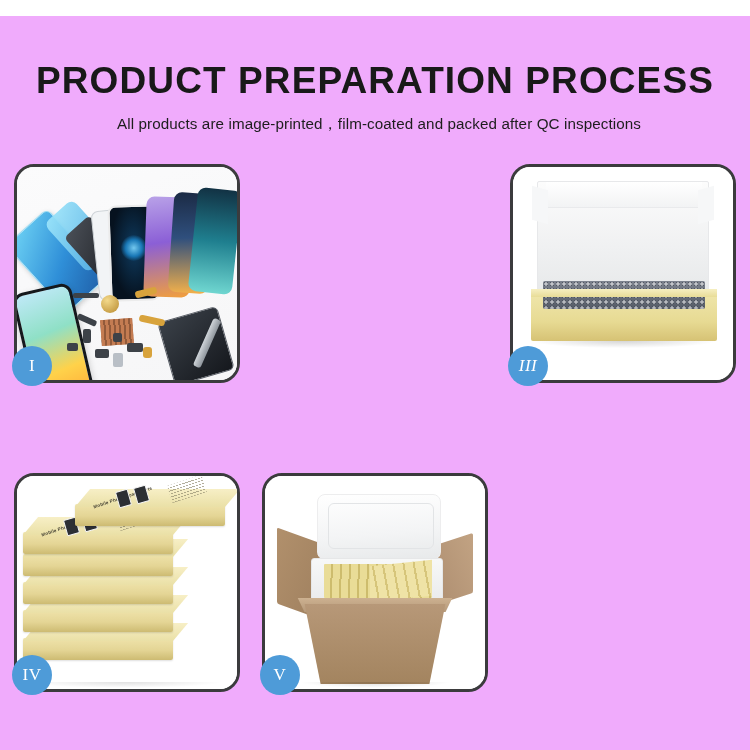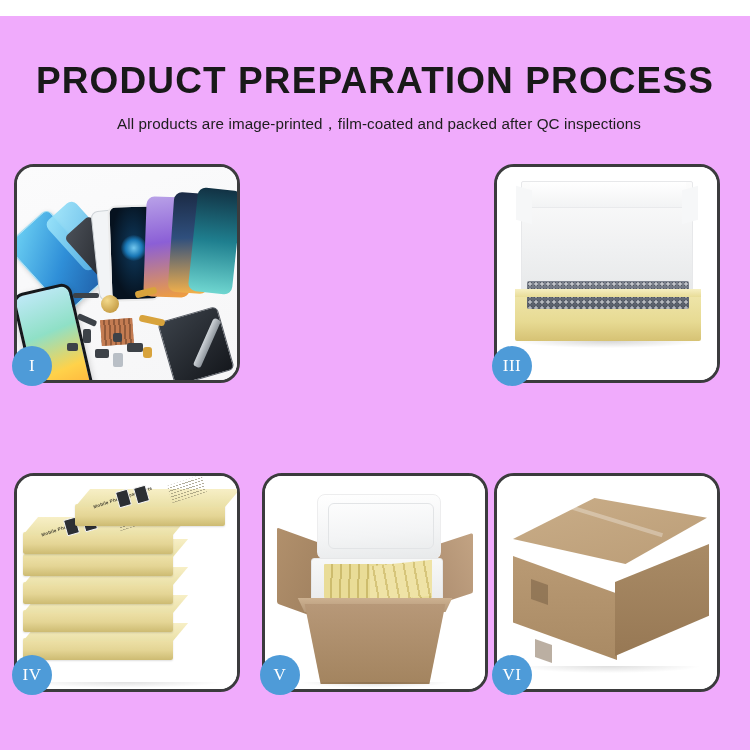--- a/index.html
+++ b/index.html
@@ -28,21 +28,21 @@
   .row { position: relative; height: 219px; }
   .row.row2 { margin-top: 90px; }
 
   .card {
     position: absolute; top: 0; width: 226px; height: 219px;
     border: 3px solid #3b3b3d; border-radius: 20px;
     background: #fdfdfd; overflow: visible;
   }
   .card.c0 { left: 0; }
   .card.c1 { left: 248px; }
-  .card.c2 { left: 480px; }
+  .card.c2 { left: 496px; font-style: italic; }
   .card-inner {
     position: absolute; inset: 0; border-radius: 17px;
     overflow: hidden; background: #fbfbfb;
   }
 
   
   .badge {
     position: absolute; left: -5px; bottom: -6px;
     width: 40px; height: 40px; border-radius: 50%;
     background: #4e9bd8; color: #ffffff;
@@ -416,28 +416,16 @@
             <div class="v-yellow"></div>
             <div class="v-yellow2"></div>
           </div>
           <div class="v-body-top"></div>
           <div class="v-body"></div>
           <div class="p5-shadow"></div>
         </div>
         <div class="badge">V</div>
       </div>
 
-      <div class="card c2">
-        <div class="card-inner p6">
-          <div class="carton-top"></div>
-          <div class="carton-front"></div>
-          <div class="carton-side"></div>
-          <div class="carton-seam"></div>
-          <div class="carton-tapeA"></div>
-          <div class="carton-tapeB"></div>
-          <div class="p6-shadow"></div>
-        </div>
-        <div class="badge">VI</div>
-      </div>
     </div>
 
   </div>
 </div>
 
 </body></html>

